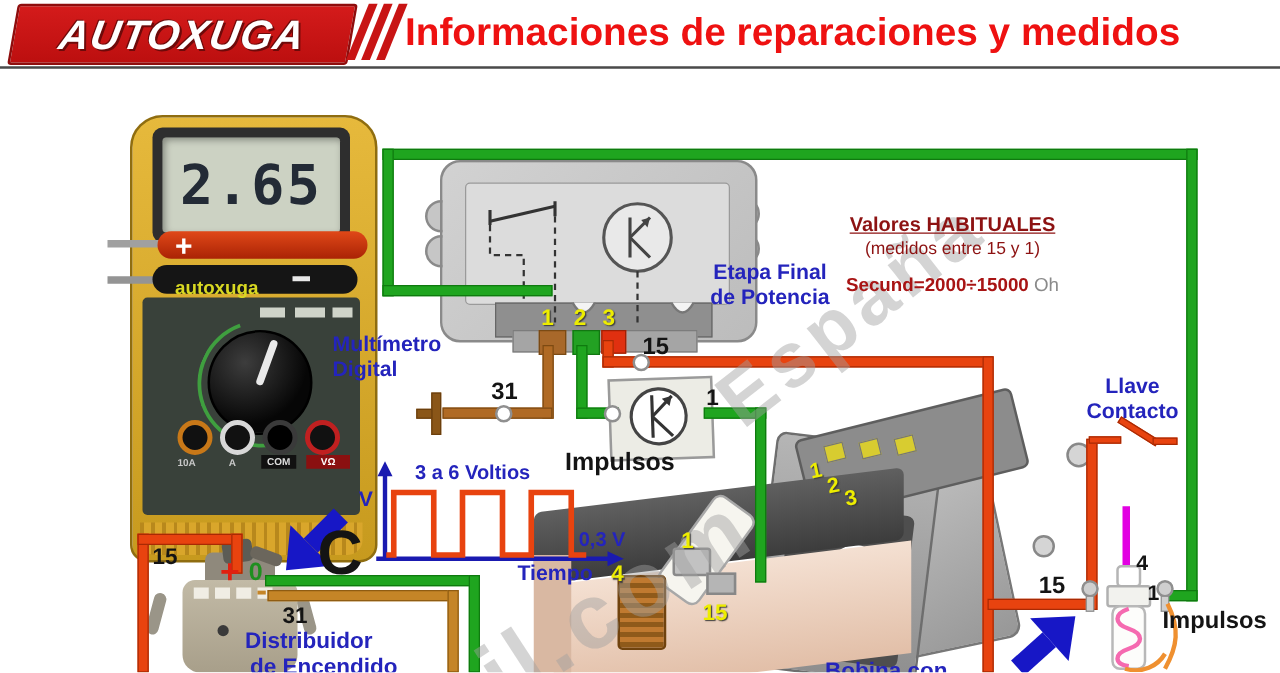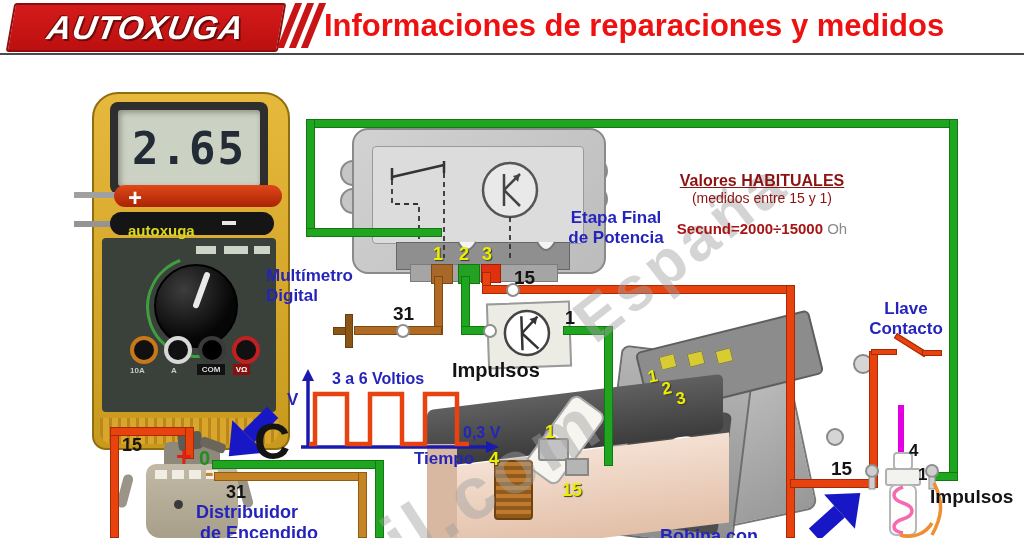--- a/index.html
+++ b/index.html
@@ -77,21 +77,21 @@
   <div class="w wr" style="left:110px;top:427px;width:9px;height:111px;"></div>
   <div class="w wr" style="left:110px;top:427px;width:84px;height:9px;"></div>
   <div class="w wr" style="left:185px;top:427px;width:9px;height:32px;"></div>
 
   <div class="w wm" style="left:898px;top:405px;width:6px;height:57px;"></div>
 
   <div class="bead" style="left:396px;top:324px;"></div>
   <div class="bead" style="left:483px;top:324px;"></div>
   <div class="bead" style="left:506px;top:283px;"></div>
 
-  <div class="photo" style="left:92px;top:90px;width:196px;height:358px;">
+  <div class="photo" style="left:104px;top:90px;width:196px;height:358px;">
     <div class="abs" style="left:0;top:2px;width:194px;height:354px;background:linear-gradient(180deg,#e6b93c,#c79a1e);
                 border:2px solid #8f6d10;border-radius:26px 26px 14px 14px;"></div>
     <div class="abs" style="left:18px;top:12px;width:158px;height:92px;background:#2e2e2e;border-radius:8px;"></div>
     <div class="abs" style="left:26px;top:20px;width:142px;height:76px;background:#ccd2c3;border-radius:3px;
                 box-shadow:inset 2px 2px 6px rgba(0,0,0,.35);display:flex;align-items:center;justify-content:center;">
       <span style="font-family:'DejaVu Sans Mono',monospace;font-weight:bold;font-size:44px;color:#232b36;letter-spacing:2px;">2.65</span>
     </div>
     <div class="abs" style="left:-18px;top:102px;width:58px;height:6px;background:#a0a0a0;"></div>
     <div class="abs" style="left:-18px;top:131px;width:52px;height:6px;background:#949494;"></div>
     <div class="abs" style="left:22px;top:95px;width:168px;height:22px;background:linear-gradient(180deg,#e04818,#aa2305);border-radius:11px;"></div>
@@ -112,21 +112,21 @@
       <div style="position:absolute;left:36px;top:4px;width:6px;height:38px;background:#e9e9e9;border-radius:3px;
                   transform:rotate(20deg);transform-origin:50% 100%;"></div>
     </div>
     <div class="abs" style="left:38px;top:246px;width:20px;height:20px;border-radius:50%;border:4px solid #c87818;background:#111;box-sizing:content-box;"></div>
     <div class="abs" style="left:72px;top:246px;width:20px;height:20px;border-radius:50%;border:4px solid #d8d8d8;background:#111;box-sizing:content-box;"></div>
     <div class="abs" style="left:106px;top:246px;width:20px;height:20px;border-radius:50%;border:4px solid #3a3a3a;background:#000;box-sizing:content-box;"></div>
     <div class="abs" style="left:140px;top:246px;width:20px;height:20px;border-radius:50%;border:4px solid #c02020;background:#111;box-sizing:content-box;"></div>
     <div class="abs" style="left:38px;top:276px;font-size:8px;color:#c8c8c8;font-weight:bold;">10A</div>
     <div class="abs" style="left:79px;top:276px;font-size:8px;color:#c8c8c8;font-weight:bold;">A</div>
     <div class="abs" style="left:105px;top:274px;width:28px;height:11px;background:#111;color:#ddd;font-size:8px;font-weight:bold;text-align:center;line-height:11px;">COM</div>
-    <div class="abs" style="left:141px;top:274px;width:17px;height:11px;background:#8a1010;color:#fff;font-size:8px;font-weight:bold;text-align:center;line-height:11px;">VΩ</div>
+    <div class="abs" style="left:141px;top:274px;width:35px;height:11px;background:#8a1010;color:#fff;font-size:8px;font-weight:bold;text-align:center;line-height:11px;">VΩ</div>
     <div class="abs" style="left:8px;top:328px;width:178px;height:26px;border-radius:0 0 12px 12px;
                 background:repeating-linear-gradient(90deg,#b8881c 0 3px,#d9a62b 3px 9px);"></div>
   </div>
 
   <div class="photo" style="left:338px;top:126px;width:270px;height:160px;z-index:5;">
     <div class="abs" style="left:2px;top:34px;width:22px;height:22px;border-radius:50%;background:#c6c6c6;border:2px solid #8a8a8a;"></div>
     <div class="abs" style="left:2px;top:62px;width:22px;height:22px;border-radius:50%;background:#c6c6c6;border:2px solid #8a8a8a;"></div>
     <div class="abs" style="left:244px;top:32px;width:22px;height:22px;border-radius:50%;background:#c6c6c6;border:2px solid #8a8a8a;"></div>
     <div class="abs" style="left:244px;top:60px;width:22px;height:22px;border-radius:50%;background:#c6c6c6;border:2px solid #8a8a8a;"></div>
     <div class="abs" style="left:14px;top:2px;width:250px;height:142px;background:linear-gradient(135deg,#d2d2d2,#bcbcbc);

